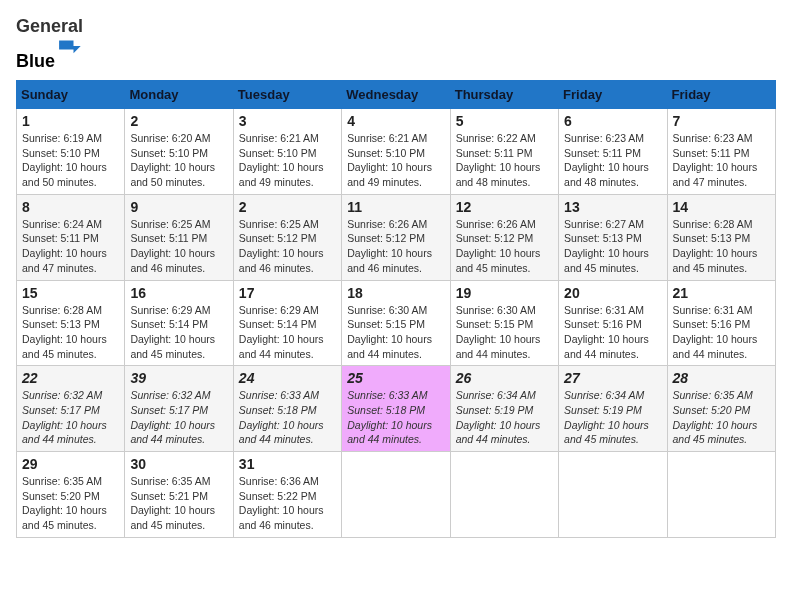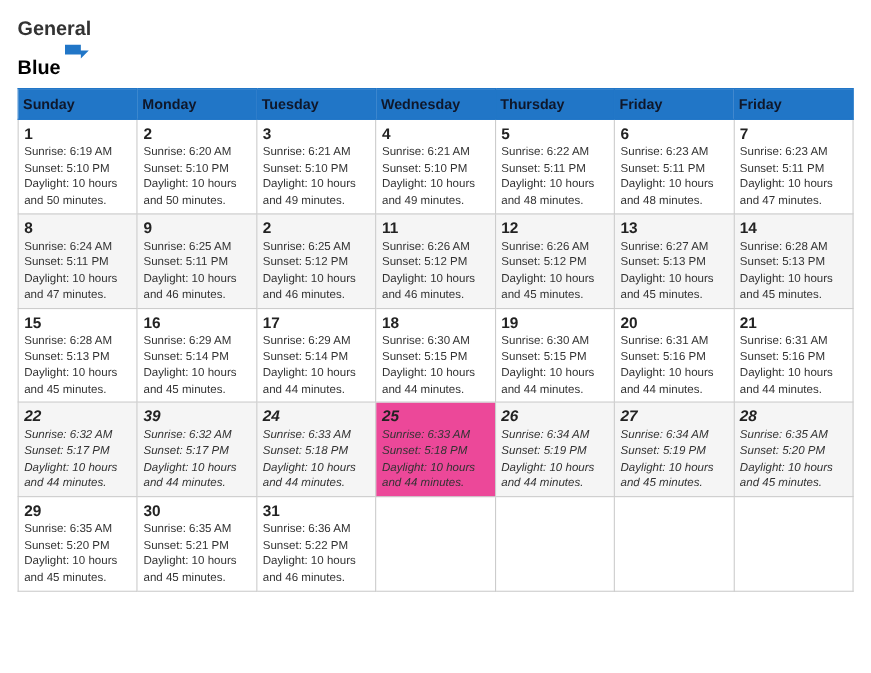--- a/index.html
+++ b/index.html
@@ -215,21 +215,21 @@
             <div class="day-info">Sunrise: 6:32 AM<br>Sunset: 5:17 PM<br>Daylight: 10 hours and 44 minutes.</div>
           </td>
           <td style="background: rgb(245, 245, 245);">
             <span class="day-number">39</span>
             <div class="day-info">Sunrise: 6:32 AM<br>Sunset: 5:17 PM<br>Daylight: 10 hours and 44 minutes.</div>
           </td>
           <td style="background: rgb(245, 245, 245);">
             <span class="day-number">24</span>
             <div class="day-info">Sunrise: 6:33 AM<br>Sunset: 5:18 PM<br>Daylight: 10 hours and 44 minutes.</div>
           </td>
-          <td style="background: #ec4899;">
+          <td style="background: #f0abfc;">
             <span class="day-number">25</span>
             <div class="day-info">Sunrise: 6:33 AM<br>Sunset: 5:18 PM<br>Daylight: 10 hours and 44 minutes.</div>
           </td>
           <td style="background: rgb(245, 245, 245);">
             <span class="day-number">26</span>
             <div class="day-info">Sunrise: 6:34 AM<br>Sunset: 5:19 PM<br>Daylight: 10 hours and 44 minutes.</div>
           </td>
           <td style="background: rgb(245, 245, 245);">
             <span class="day-number">27</span>
             <div class="day-info">Sunrise: 6:34 AM<br>Sunset: 5:19 PM<br>Daylight: 10 hours and 45 minutes.</div>

